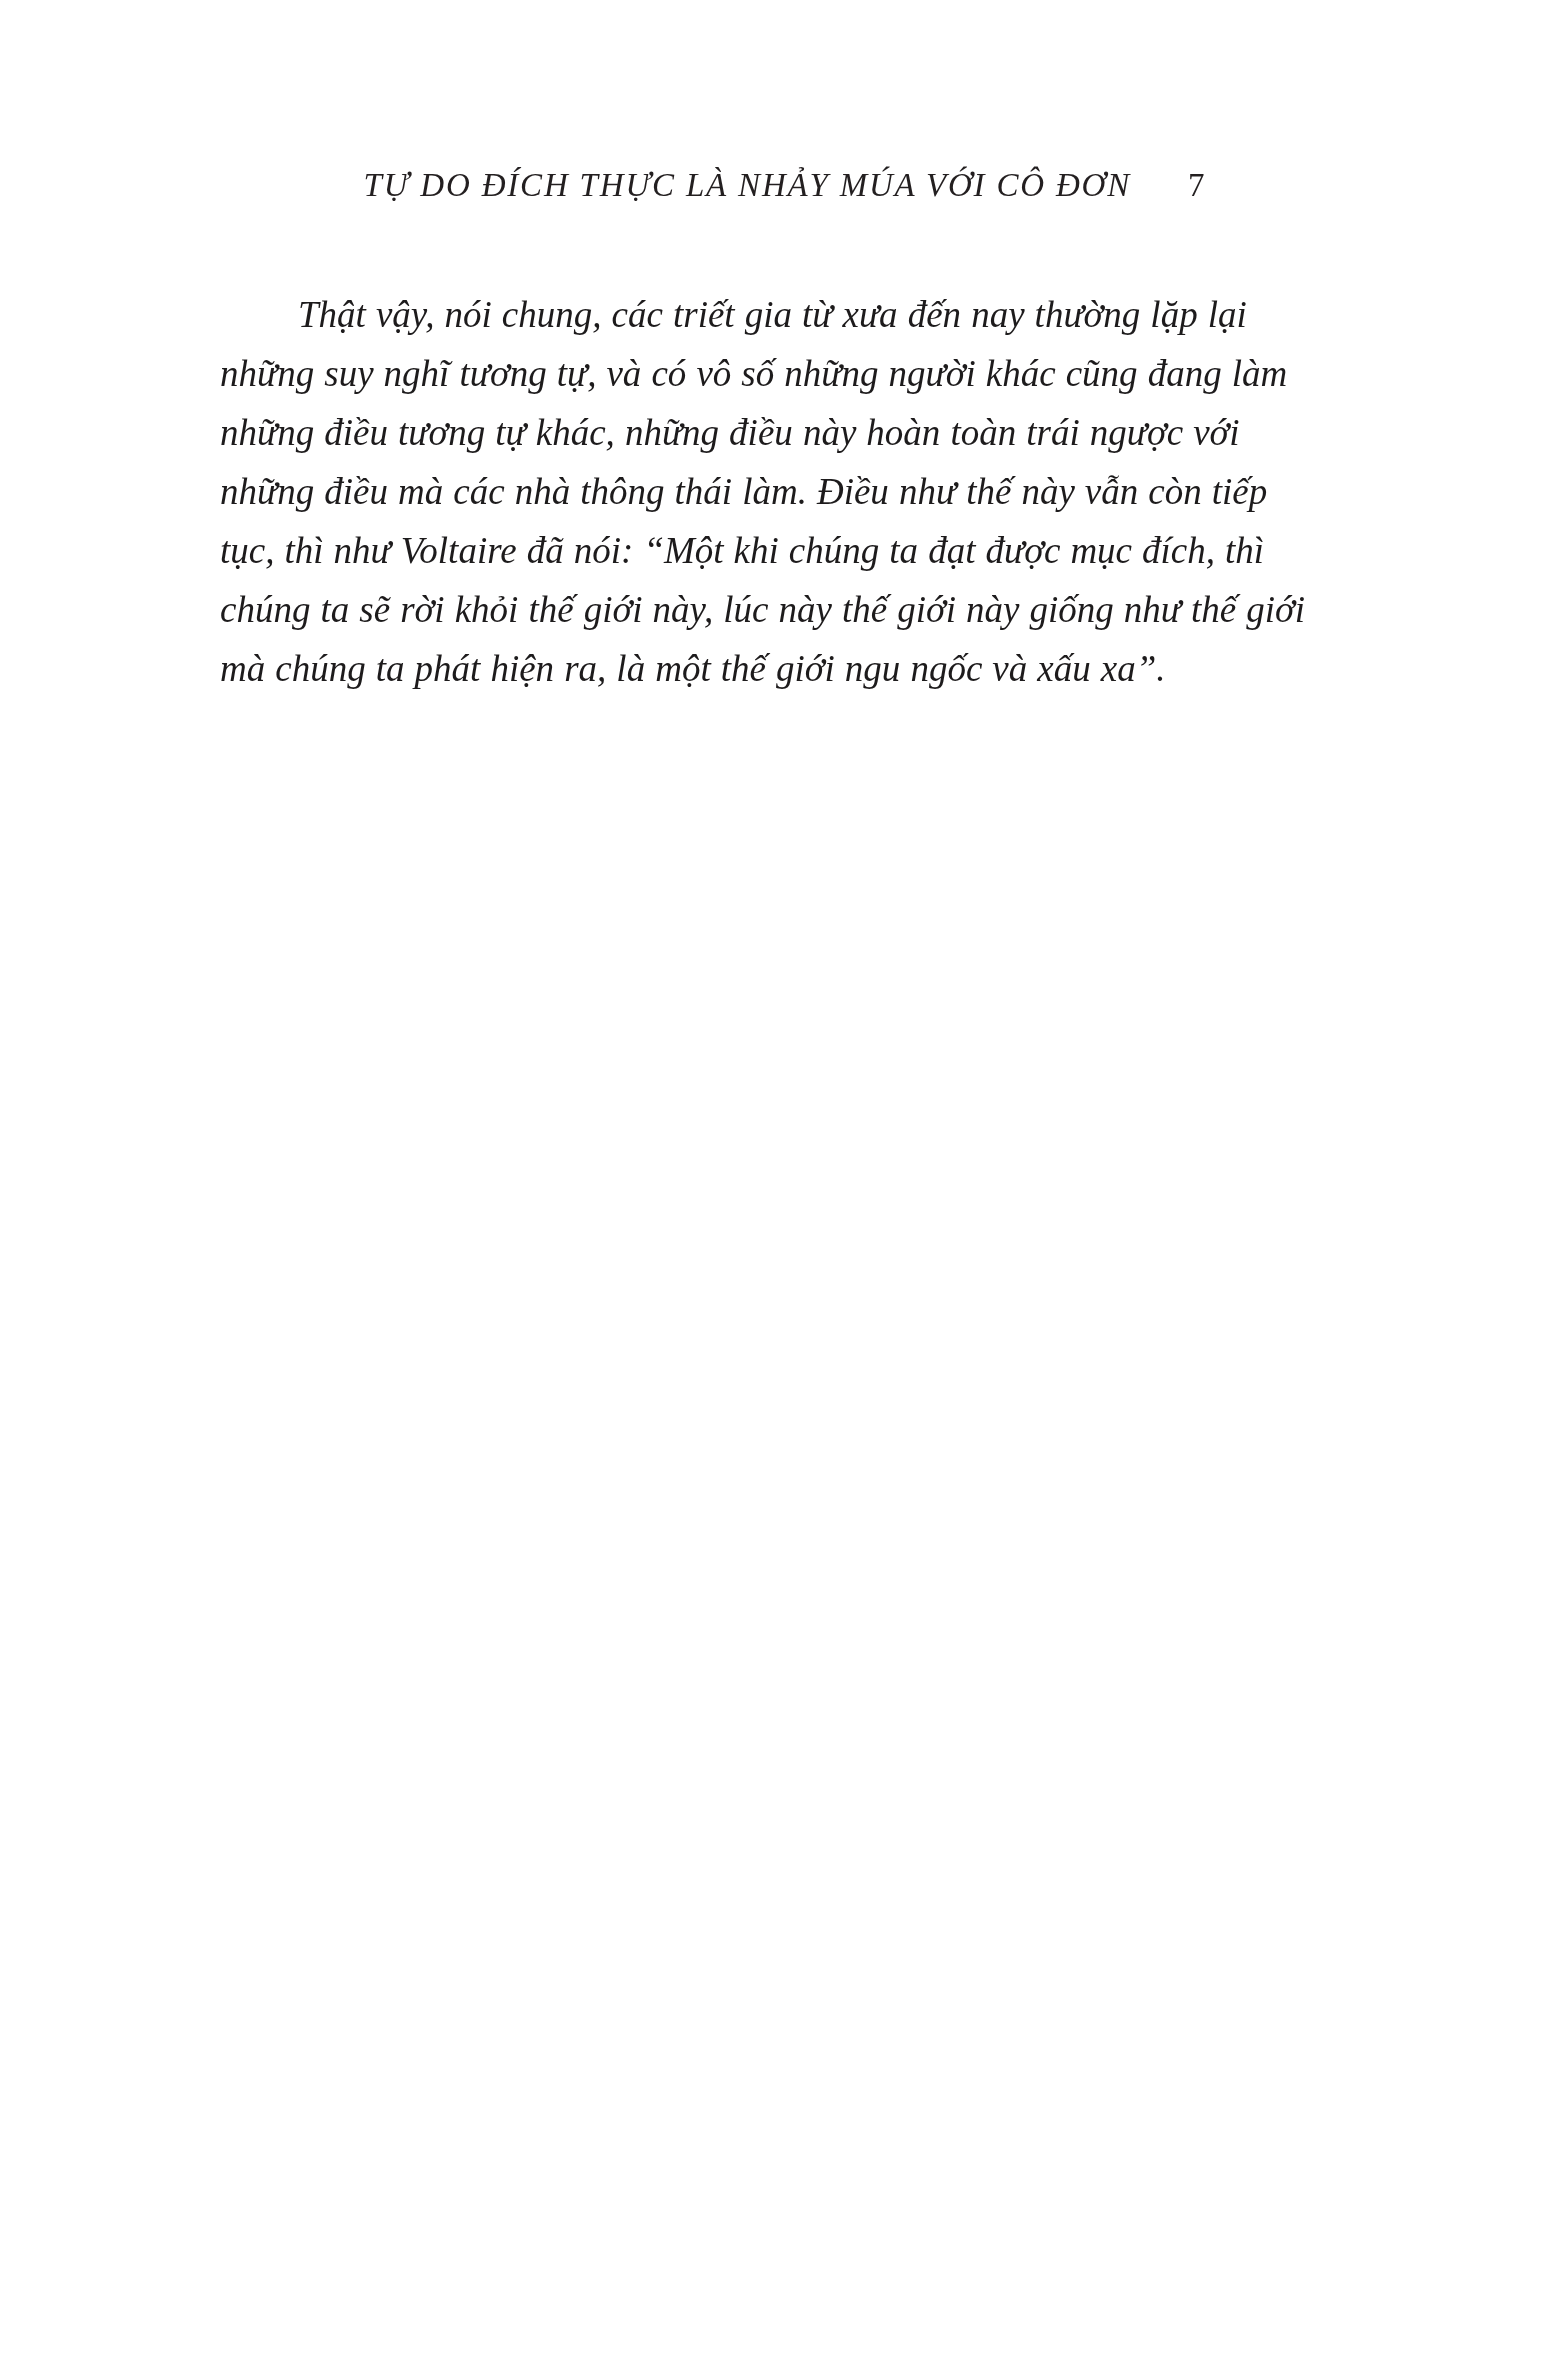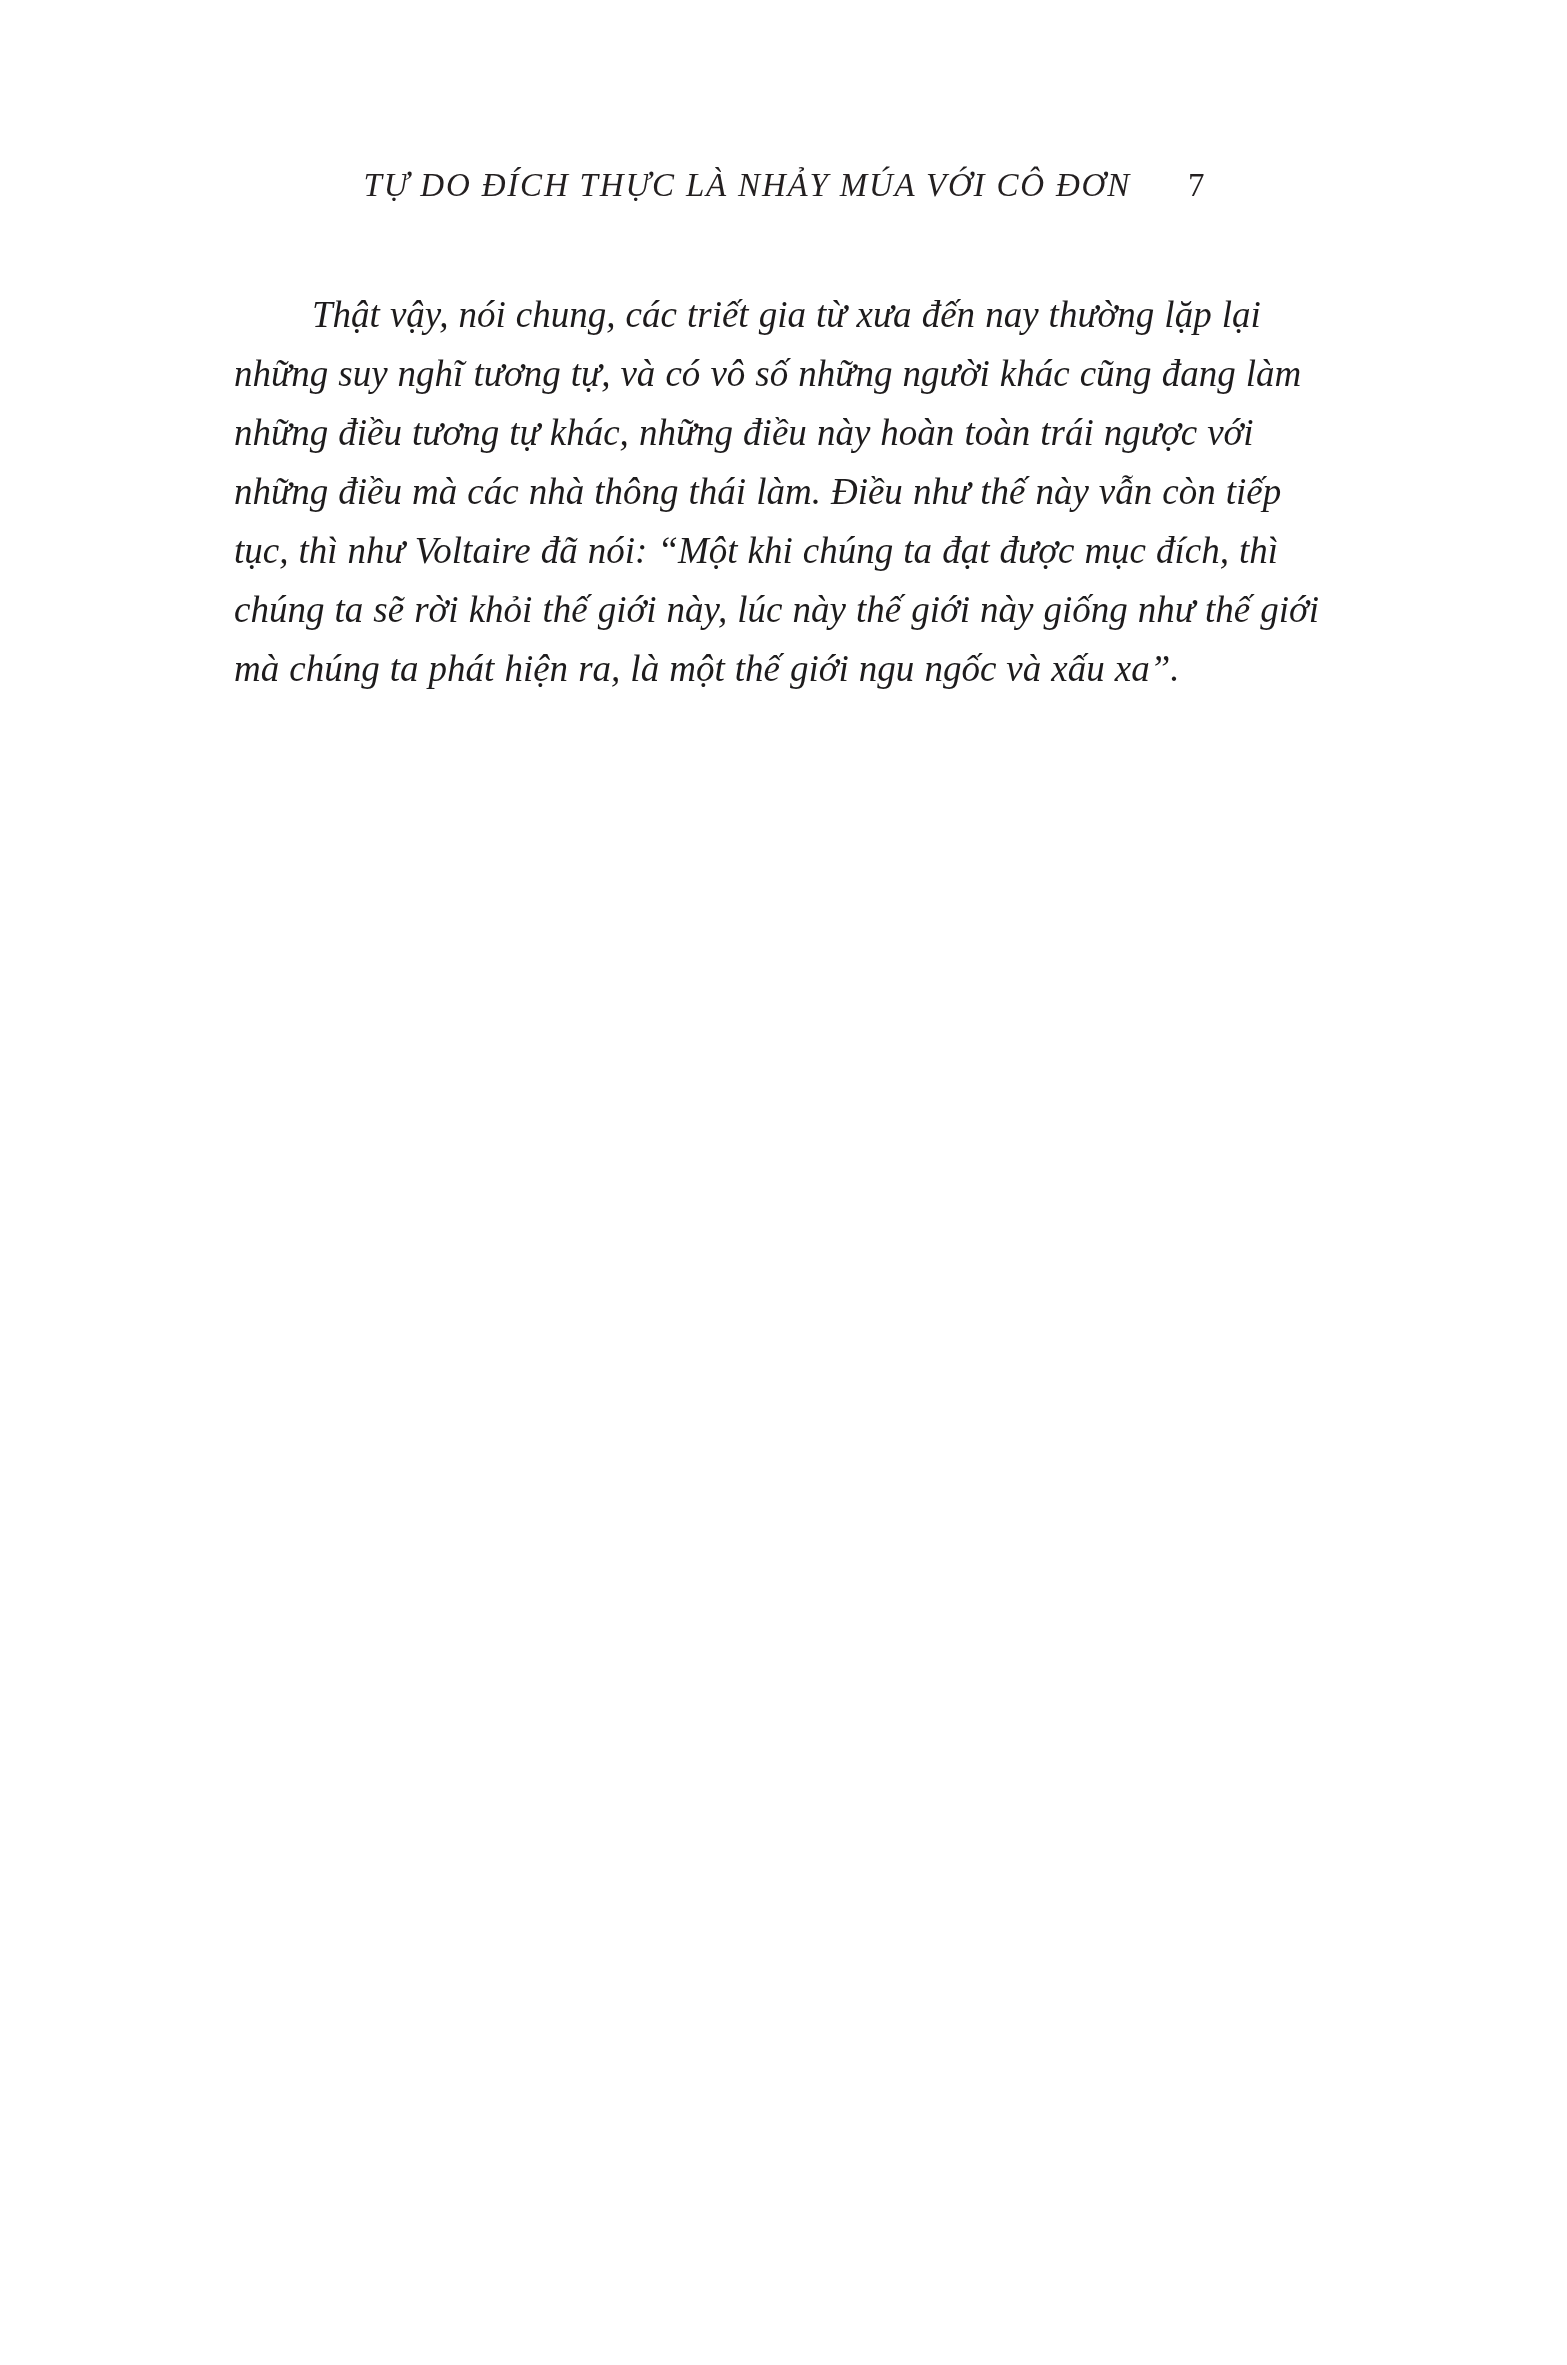--- a/index.html
+++ b/index.html
@@ -48,21 +48,21 @@
     font-family: "Liberation Serif", serif;
     font-size: 33px;
     color: #231f20;
     line-height: 1;
   }
 
   
   .textblock {
     position: absolute;
     top: 285px;
-    left: 234px;
+    left: 220px;
     width: 1097px;
   }
 
   .textblock p {
     margin: 0;
     font-family: "Liberation Serif", serif;
     font-style: italic;
     font-size: 37px;
     line-height: 59px;
     color: #1d1b1c;

